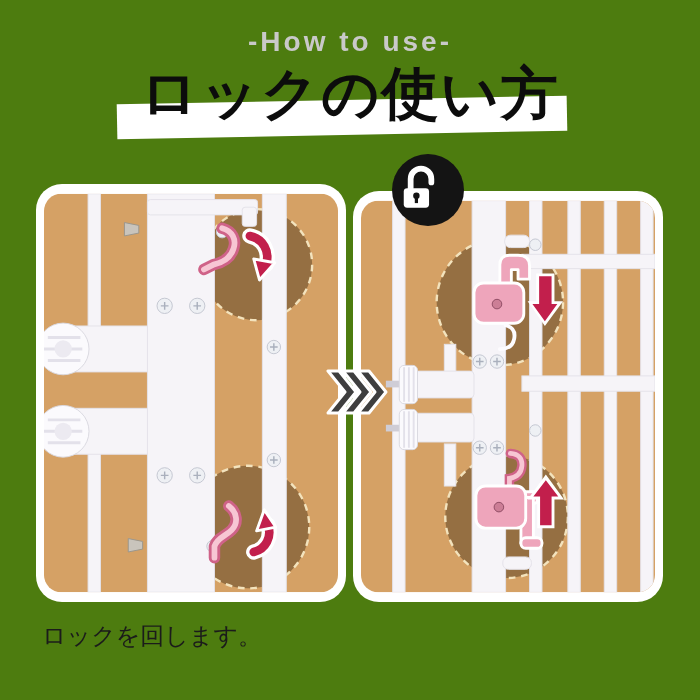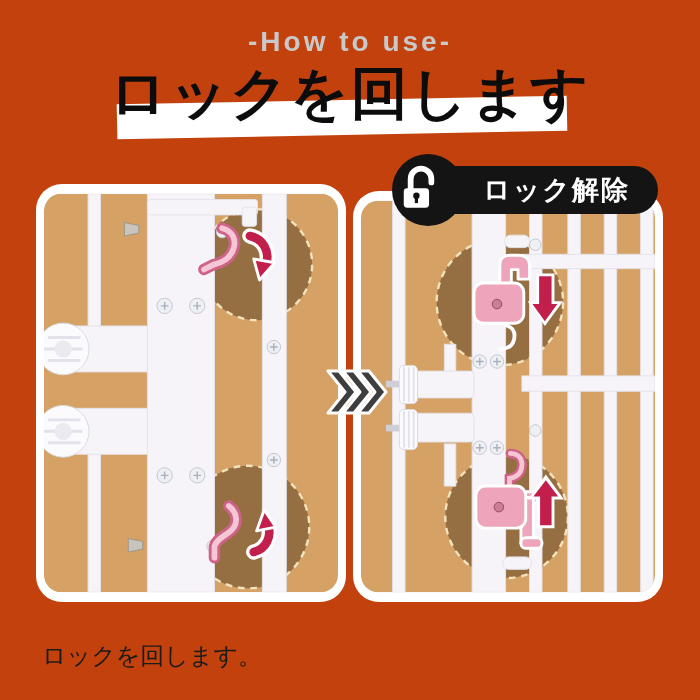--- a/index.html
+++ b/index.html
@@ -1,17 +1,17 @@
 <!DOCTYPE html>
 <html><head>
 <meta charset="utf-8">
 <style>
   html,body{margin:0;padding:0;}
   body{font-family:"Liberation Sans","DejaVu Sans",sans-serif;}
-  .stage{position:relative;width:700px;height:700px;background:#c2410c;overflow:hidden;}
+  .stage{position:relative;width:700px;height:700px;background:#4d7c0f;overflow:hidden;}
 
   
   .subtitle{position:absolute;left:0;right:0;top:26px;text-align:center;
     font-size:28px;font-weight:bold;letter-spacing:3px;color:#c9c9c9;}
   .title-band{position:absolute;left:117px;top:100px;width:450px;height:35px;
     background:#ffffff;transform:rotate(-1.1deg);}
   .page-title{position:absolute;left:0;right:0;top:56px;margin:0;text-align:center;
     font-size:57px;font-weight:900;letter-spacing:2px;color:#0c0c0c;}
 
   
@@ -27,31 +27,31 @@
     border-radius:24px;background:#141414;display:flex;align-items:center;justify-content:center;
     padding-left:34px;box-sizing:border-box;}
   .badge-pill span{color:#ffffff;font-size:27px;font-weight:bold;letter-spacing:2px;}
   .badge-lock{position:absolute;left:398px;top:164px;width:46px;height:46px;}
 
   
   .chevrons{position:absolute;left:326px;top:366px;width:64px;height:52px;}
 
   
   .caption{position:absolute;color:#1b1b1b;}
-  .caption-left{left:42px;top:620px;font-size:24px;margin-top:20px;}
+  .caption-left{left:42px;top:620px;font-size:24px;}
   .caption-right{left:356px;top:616px;font-size:23px;line-height:34px;}
 </style>
 </head>
 <body>
 
 <div class="stage">
 
   <div class="subtitle">-How to use-</div>
   <div class="title-band"></div>
-  <h1 class="page-title">ロックを回します</h1>
+  <h1 class="page-title">ロックの使い方</h1>
 
   <div class="panel panel-left">
     <svg viewBox="0 0 307 416">
       <defs>
           <clipPath id="clipL">
             <rect x="0" y="0" width="307" height="416" rx="18"></rect>
           </clipPath>
         </defs>
       <g clip-path="url(#clipL)">
         <rect width="307" height="416" fill="#d5a165"></rect>
@@ -210,23 +210,20 @@
         </g>
         <g>
           <polygon points="184,342 184,312 174,312 193,286 212,312 202,312 202,342" fill="#ffffff"></polygon>
           <polygon points="187,339 187,309 180,309 193,292 206,309 199,309 199,339" fill="#c21f4c"></polygon>
         </g>
       </g>
     </svg>
   </div>
 
   <div class="badge-circle"></div>
-  <div class="badge-pill">
-    <span>ロック解除</span>
-  </div>
   <svg class="badge-lock" viewBox="0 0 40 40">
     <path d="M11,21 V13 a9,9 0 0 1 18,0 v3" fill="none" stroke="#ffffff" stroke-width="5" stroke-linecap="round"></path>
     <rect x="5" y="21" width="22" height="17" rx="3" fill="#ffffff"></rect>
     <circle cx="16" cy="27.5" r="2.8" fill="#141414"></circle>
     <rect x="14.6" y="27.5" width="2.8" height="6.5" fill="#141414"></rect>
   </svg>
 
   <svg class="chevrons" viewBox="0 0 64 52">
     <g fill="#3e3e3e" stroke="#ffffff" stroke-width="3" stroke-linejoin="round">
       <path d="M2,5 h11 l17,21 -17,21 h-11 l17,-21 z"></path>

